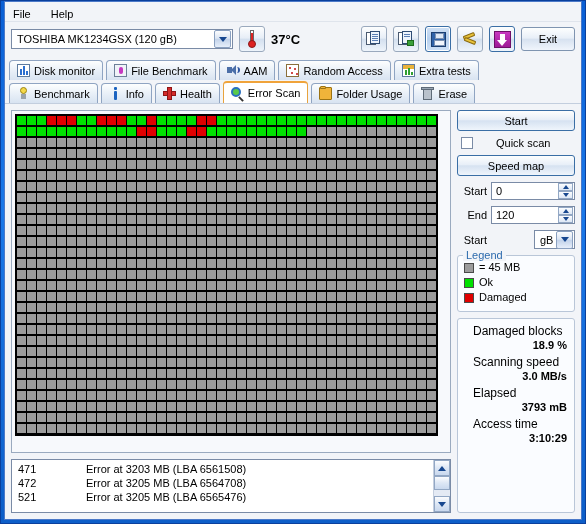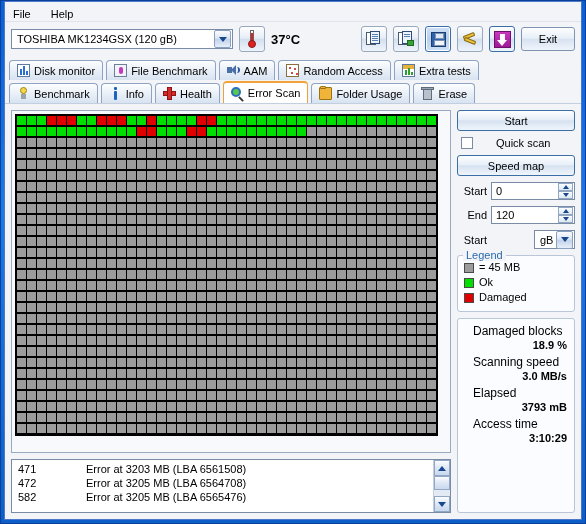--- a/index.html
+++ b/index.html
@@ -1709,21 +1709,21 @@
           <div class="rows">
             <div class="erow">
               <span class="num">471</span>
               <span>Error at 3203 MB (LBA 6561508)</span>
             </div>
             <div class="erow">
               <span class="num">472</span>
               <span>Error at 3205 MB (LBA 6564708)</span>
             </div>
             <div class="erow">
-              <span class="num">582</span>
+              <span class="num">521</span>
               <span>Error at 3205 MB (LBA 6565476)</span>
             </div>
           </div>
           <div class="sbar">
             <div class="sbtn">
                 <span class="up"></span>
               </div>
             <div class="sthumb"></div>
             <div class="strack"></div>
             <div class="sbtn">

